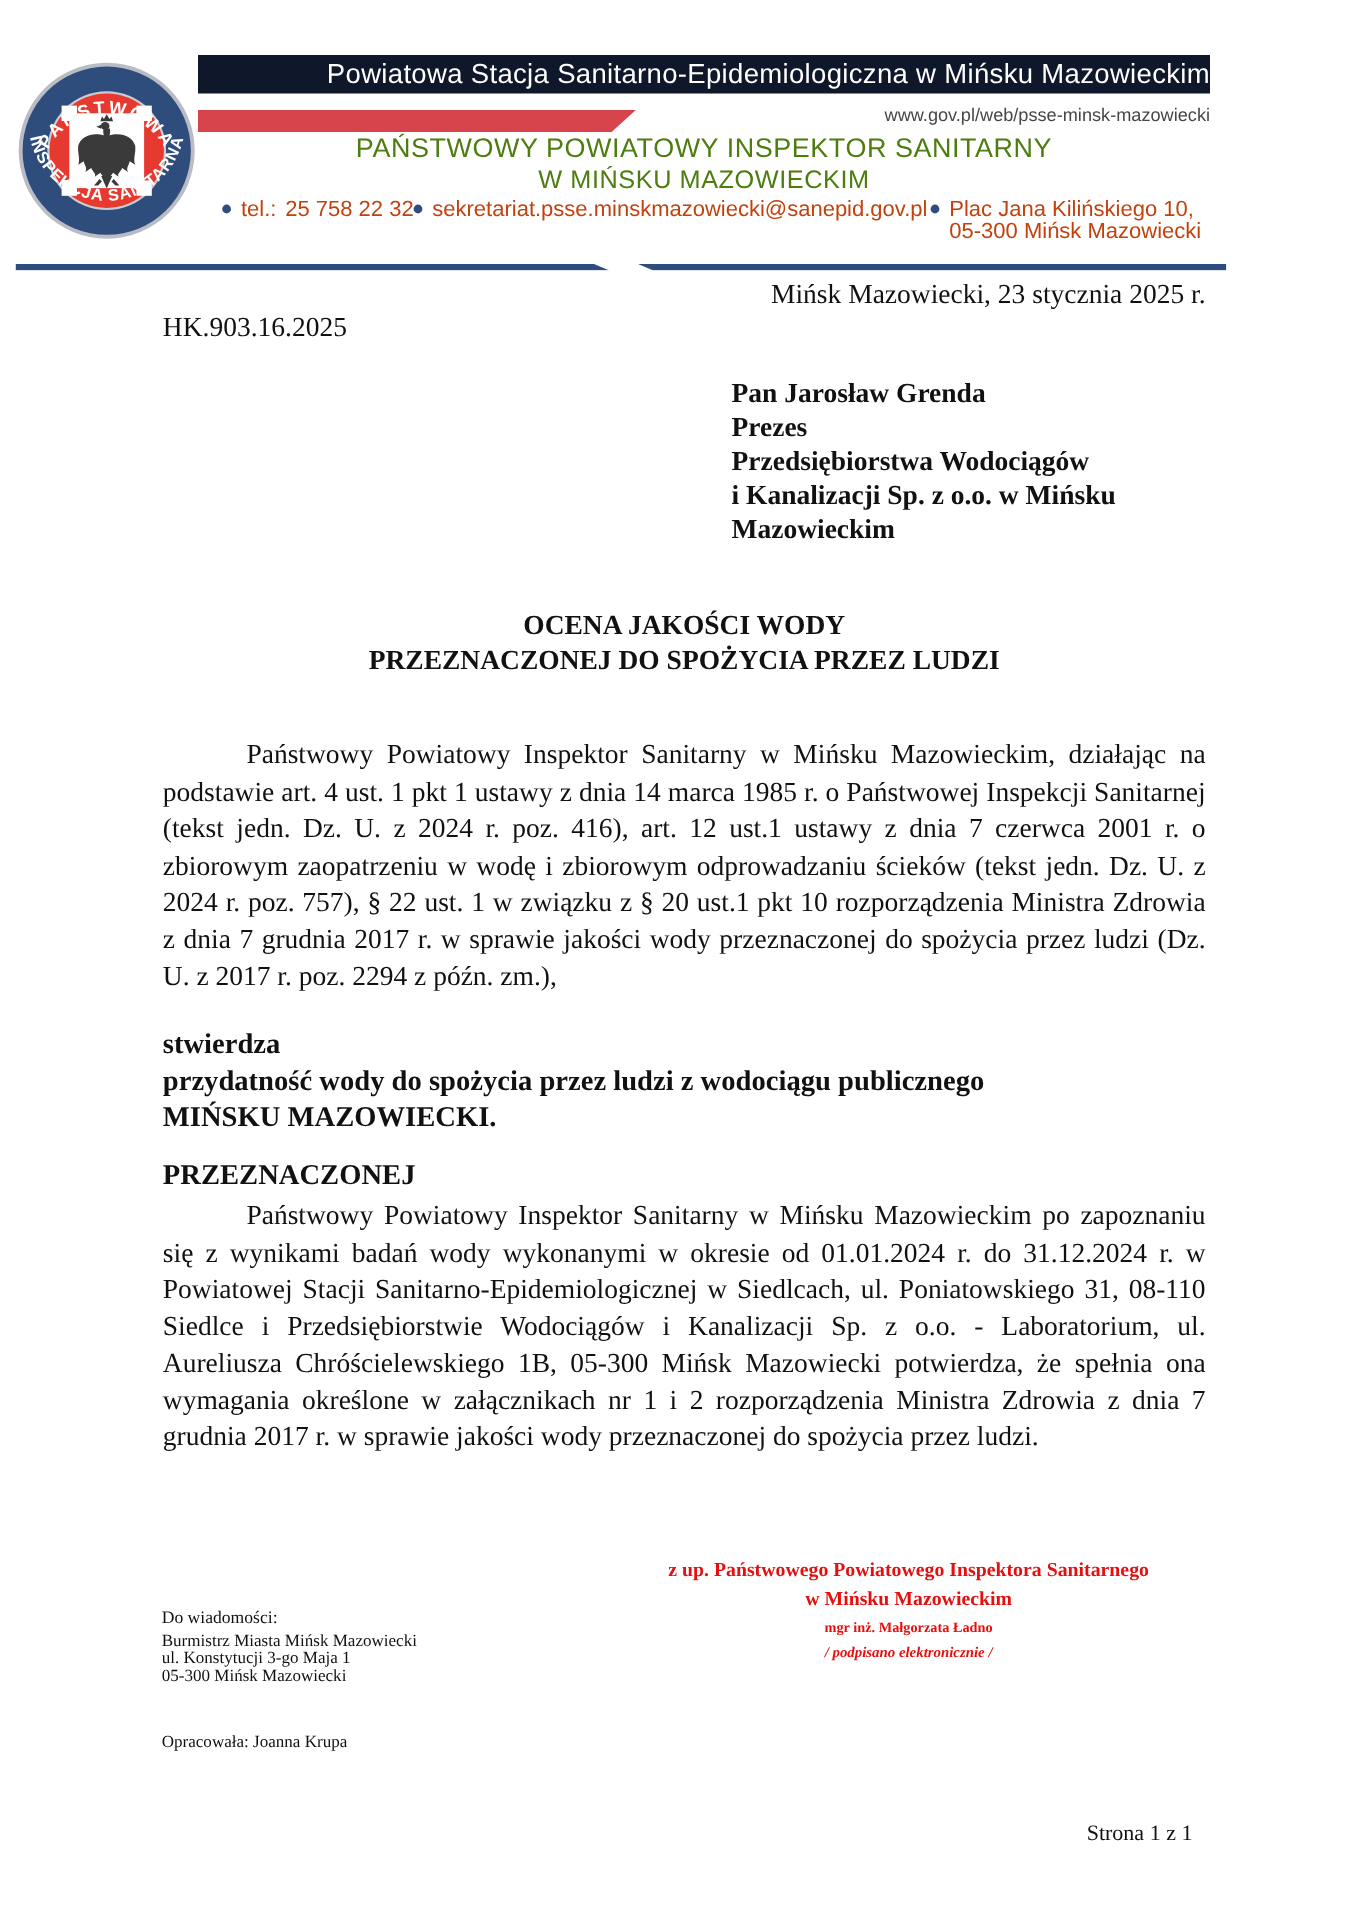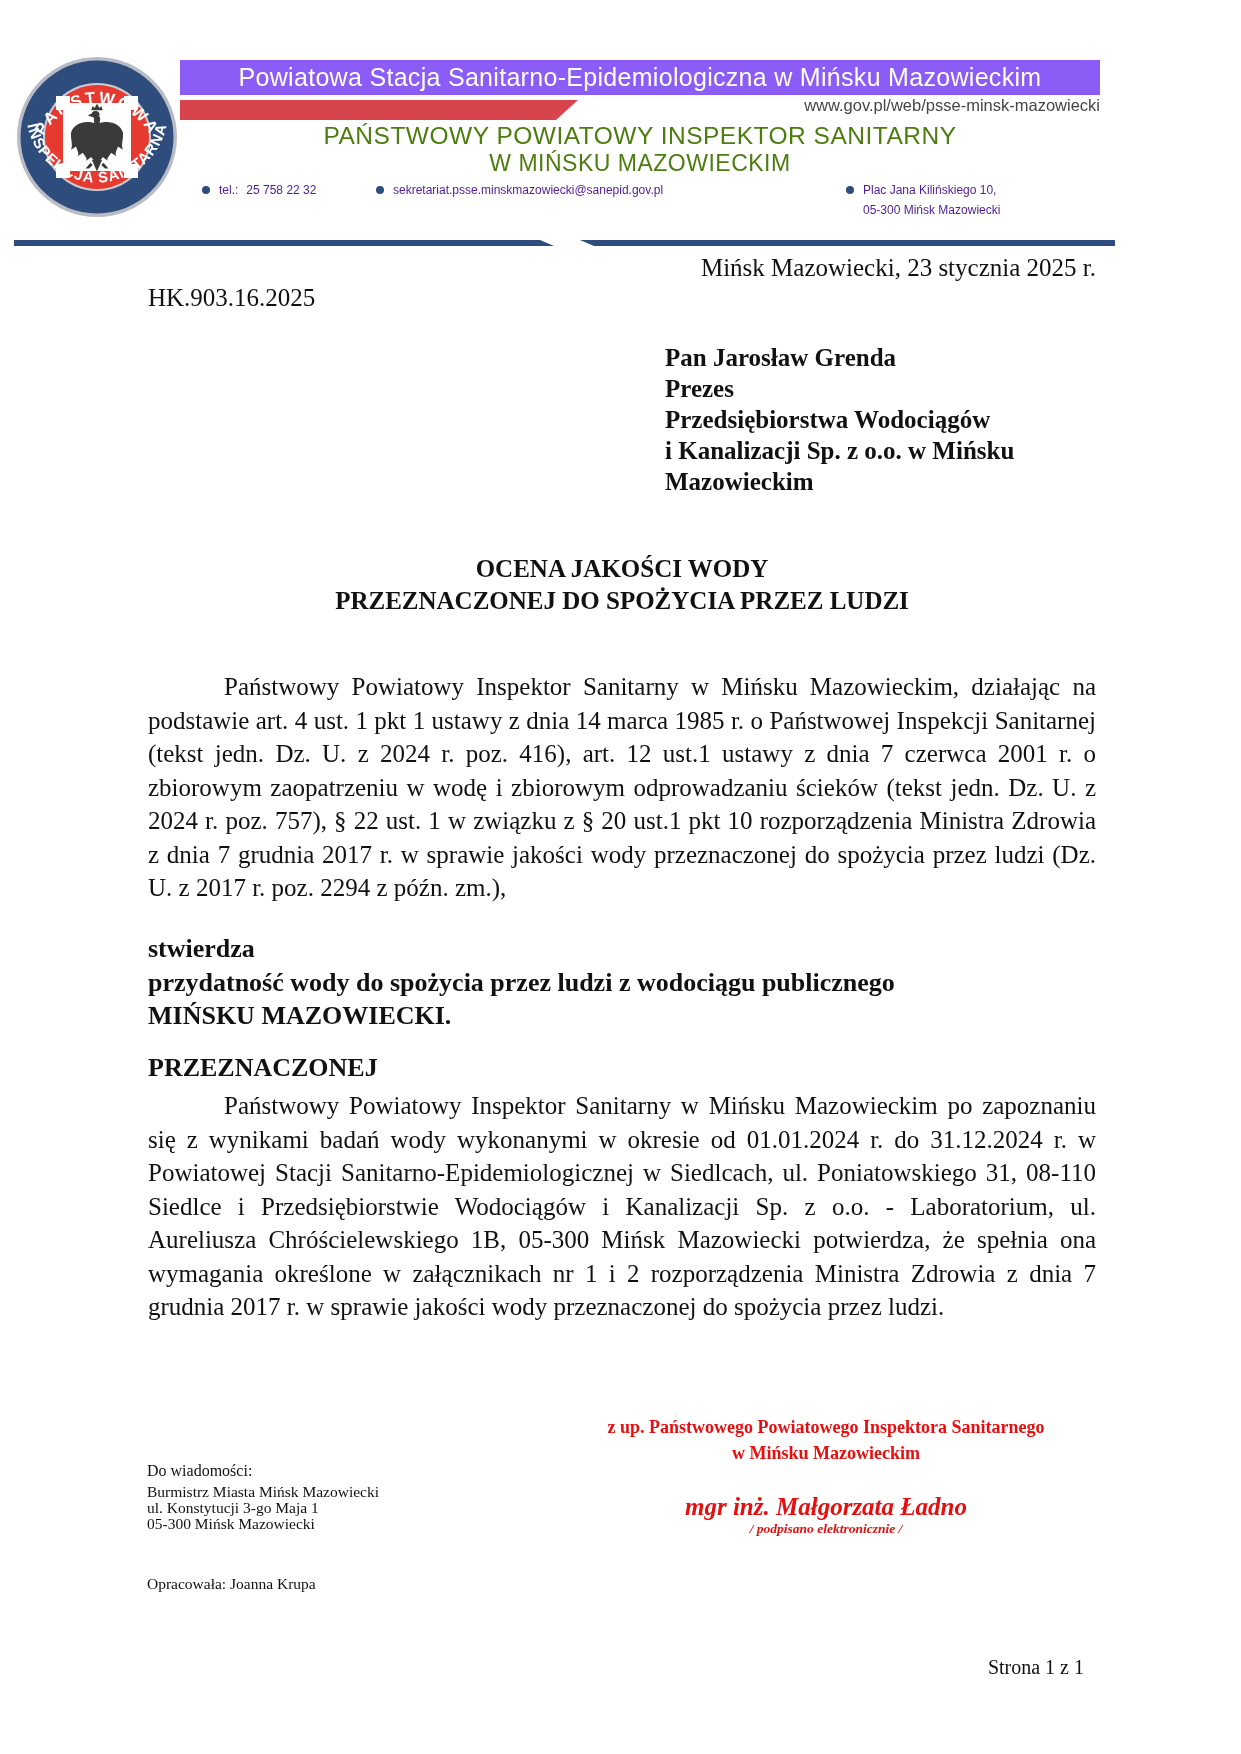--- a/index.html
+++ b/index.html
@@ -4,43 +4,43 @@
 <style>
   * { margin:0; padding:0; box-sizing:border-box; }
   html,body { background:#ffffff; }
   .page {
     position:relative; width:1241px; height:1754px; background:#fff;
     font-family:"Liberation Serif", serif; color:#111; overflow:hidden;
   }
   
   .logo { position:absolute; left:16px; top:56px; width:162px; height:162px; }
   .station-bar {
-    position:absolute; left:180px; top:60px; width:920px; height:35px;
-    background:#8b5cf6; display:flex; align-items:center; justify-content:center;
+    position:absolute; left:180px; top:50px; width:920px; height:35px;
+    background:#0f172a; display:flex; align-items:center; justify-content:flex-end;
     font-family:"Liberation Sans", sans-serif; font-size:25px; font-weight:500;
     color:#ffffff; letter-spacing:0.3px; white-space:nowrap;
   }
   .website {
     position:absolute; top:96px; right:141px;
     font-family:"Liberation Sans", sans-serif; font-size:16.5px; color:#464646;
   }
   .red-ribbon {
     position:absolute; left:180px; top:100px; width:398px; height:20px;
     background:#d7444c;
     clip-path:polygon(0 0, 100% 0, calc(100% - 22px) 100%, 0 100%);
   }
   .inspector-title {
     position:absolute; left:180px; top:122px; width:920px; text-align:center;
     font-family:"Liberation Sans", sans-serif; color:#4d7c0f; font-weight:500;
   }
   .inspector-title .l1 { font-size:24.5px; letter-spacing:0.5px; line-height:28px; }
   .inspector-title .l2 { font-size:23px; letter-spacing:0.5px; line-height:26px; }
   .contact {
     position:absolute; top:180px;
-    font-family:"Liberation Sans", sans-serif; font-size:12px; color:#4c1d95;
+    font-family:"Liberation Sans", sans-serif; font-size:20px; color:#c2410c;
     display:flex; align-items:flex-start; line-height:20px; white-space:nowrap;
   }
   .contact .dot {
     width:8px; height:8px; border-radius:50%; background:#2e4c7c;
     display:inline-block; margin:6px 9px 0 0; flex:0 0 auto;
   }
   .contact-phone { left:202px; }
   .contact-email { left:376px; }
   .contact-address { left:846px; }
   
@@ -71,21 +71,21 @@
   .verdict-word { top:932px; }
   .verdict { top:966px; }
   .uzasadnienie { top:1051px; }
   
   .signature {
     position:absolute; top:1414px; left:556px; width:540px; text-align:center;
     color:#e60f0f; font-weight:bold;
   }
   .signature .s1 { font-size:18px; line-height:26px; }
   .signature .s2 { font-size:18px; line-height:26px; }
-  .signature .s-name { font-size:25px; font-style:italic; margin-top:28px; line-height:26px; }
+  .signature .s-name { font-size:13px; margin-top:1px; line-height:26px; }
   .signature .s-note { font-size:13.5px; font-style:italic; line-height:18px; }
   
   .cc-heading { position:absolute; top:1462px; left:147px; font-size:16px; }
   .cc-lines { position:absolute; top:1484px; left:147px; font-size:15.5px; line-height:16.2px; }
   .prepared { position:absolute; top:1575px; left:147px; font-size:15.5px; }
   .page-number { position:absolute; top:1656px; right:157px; font-size:20px; }
 </style>
 </head>
 <body>
 

